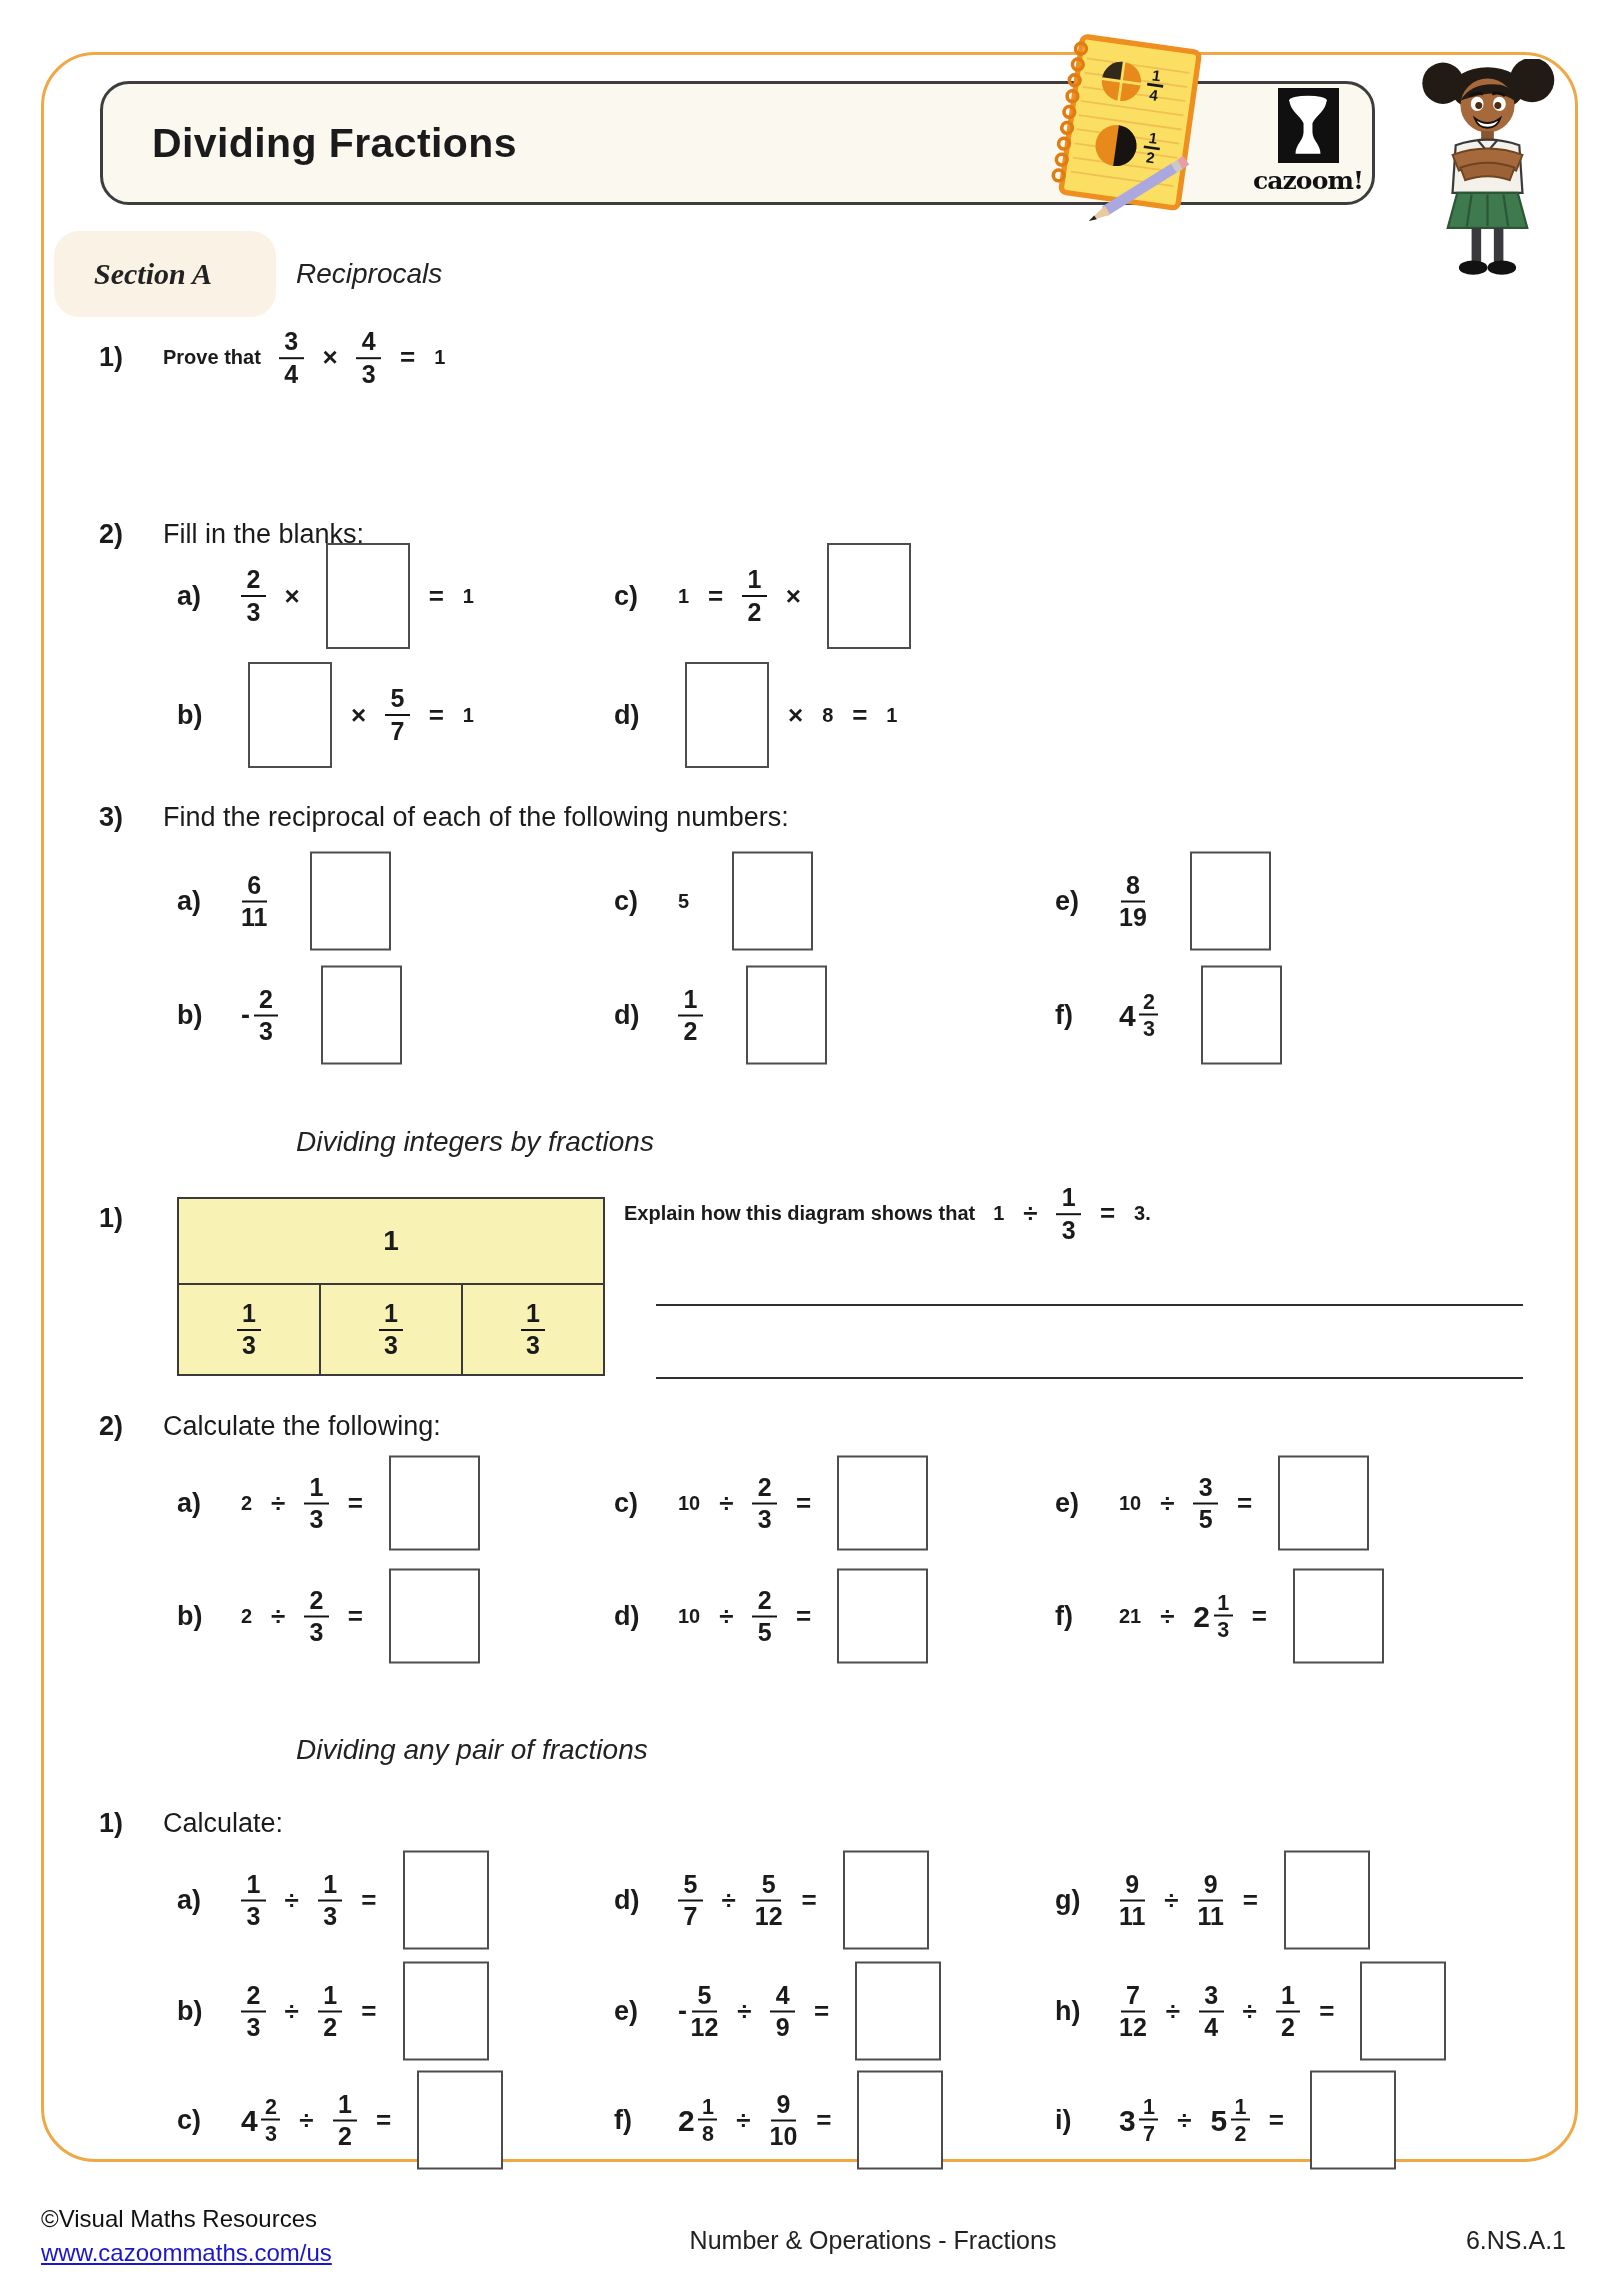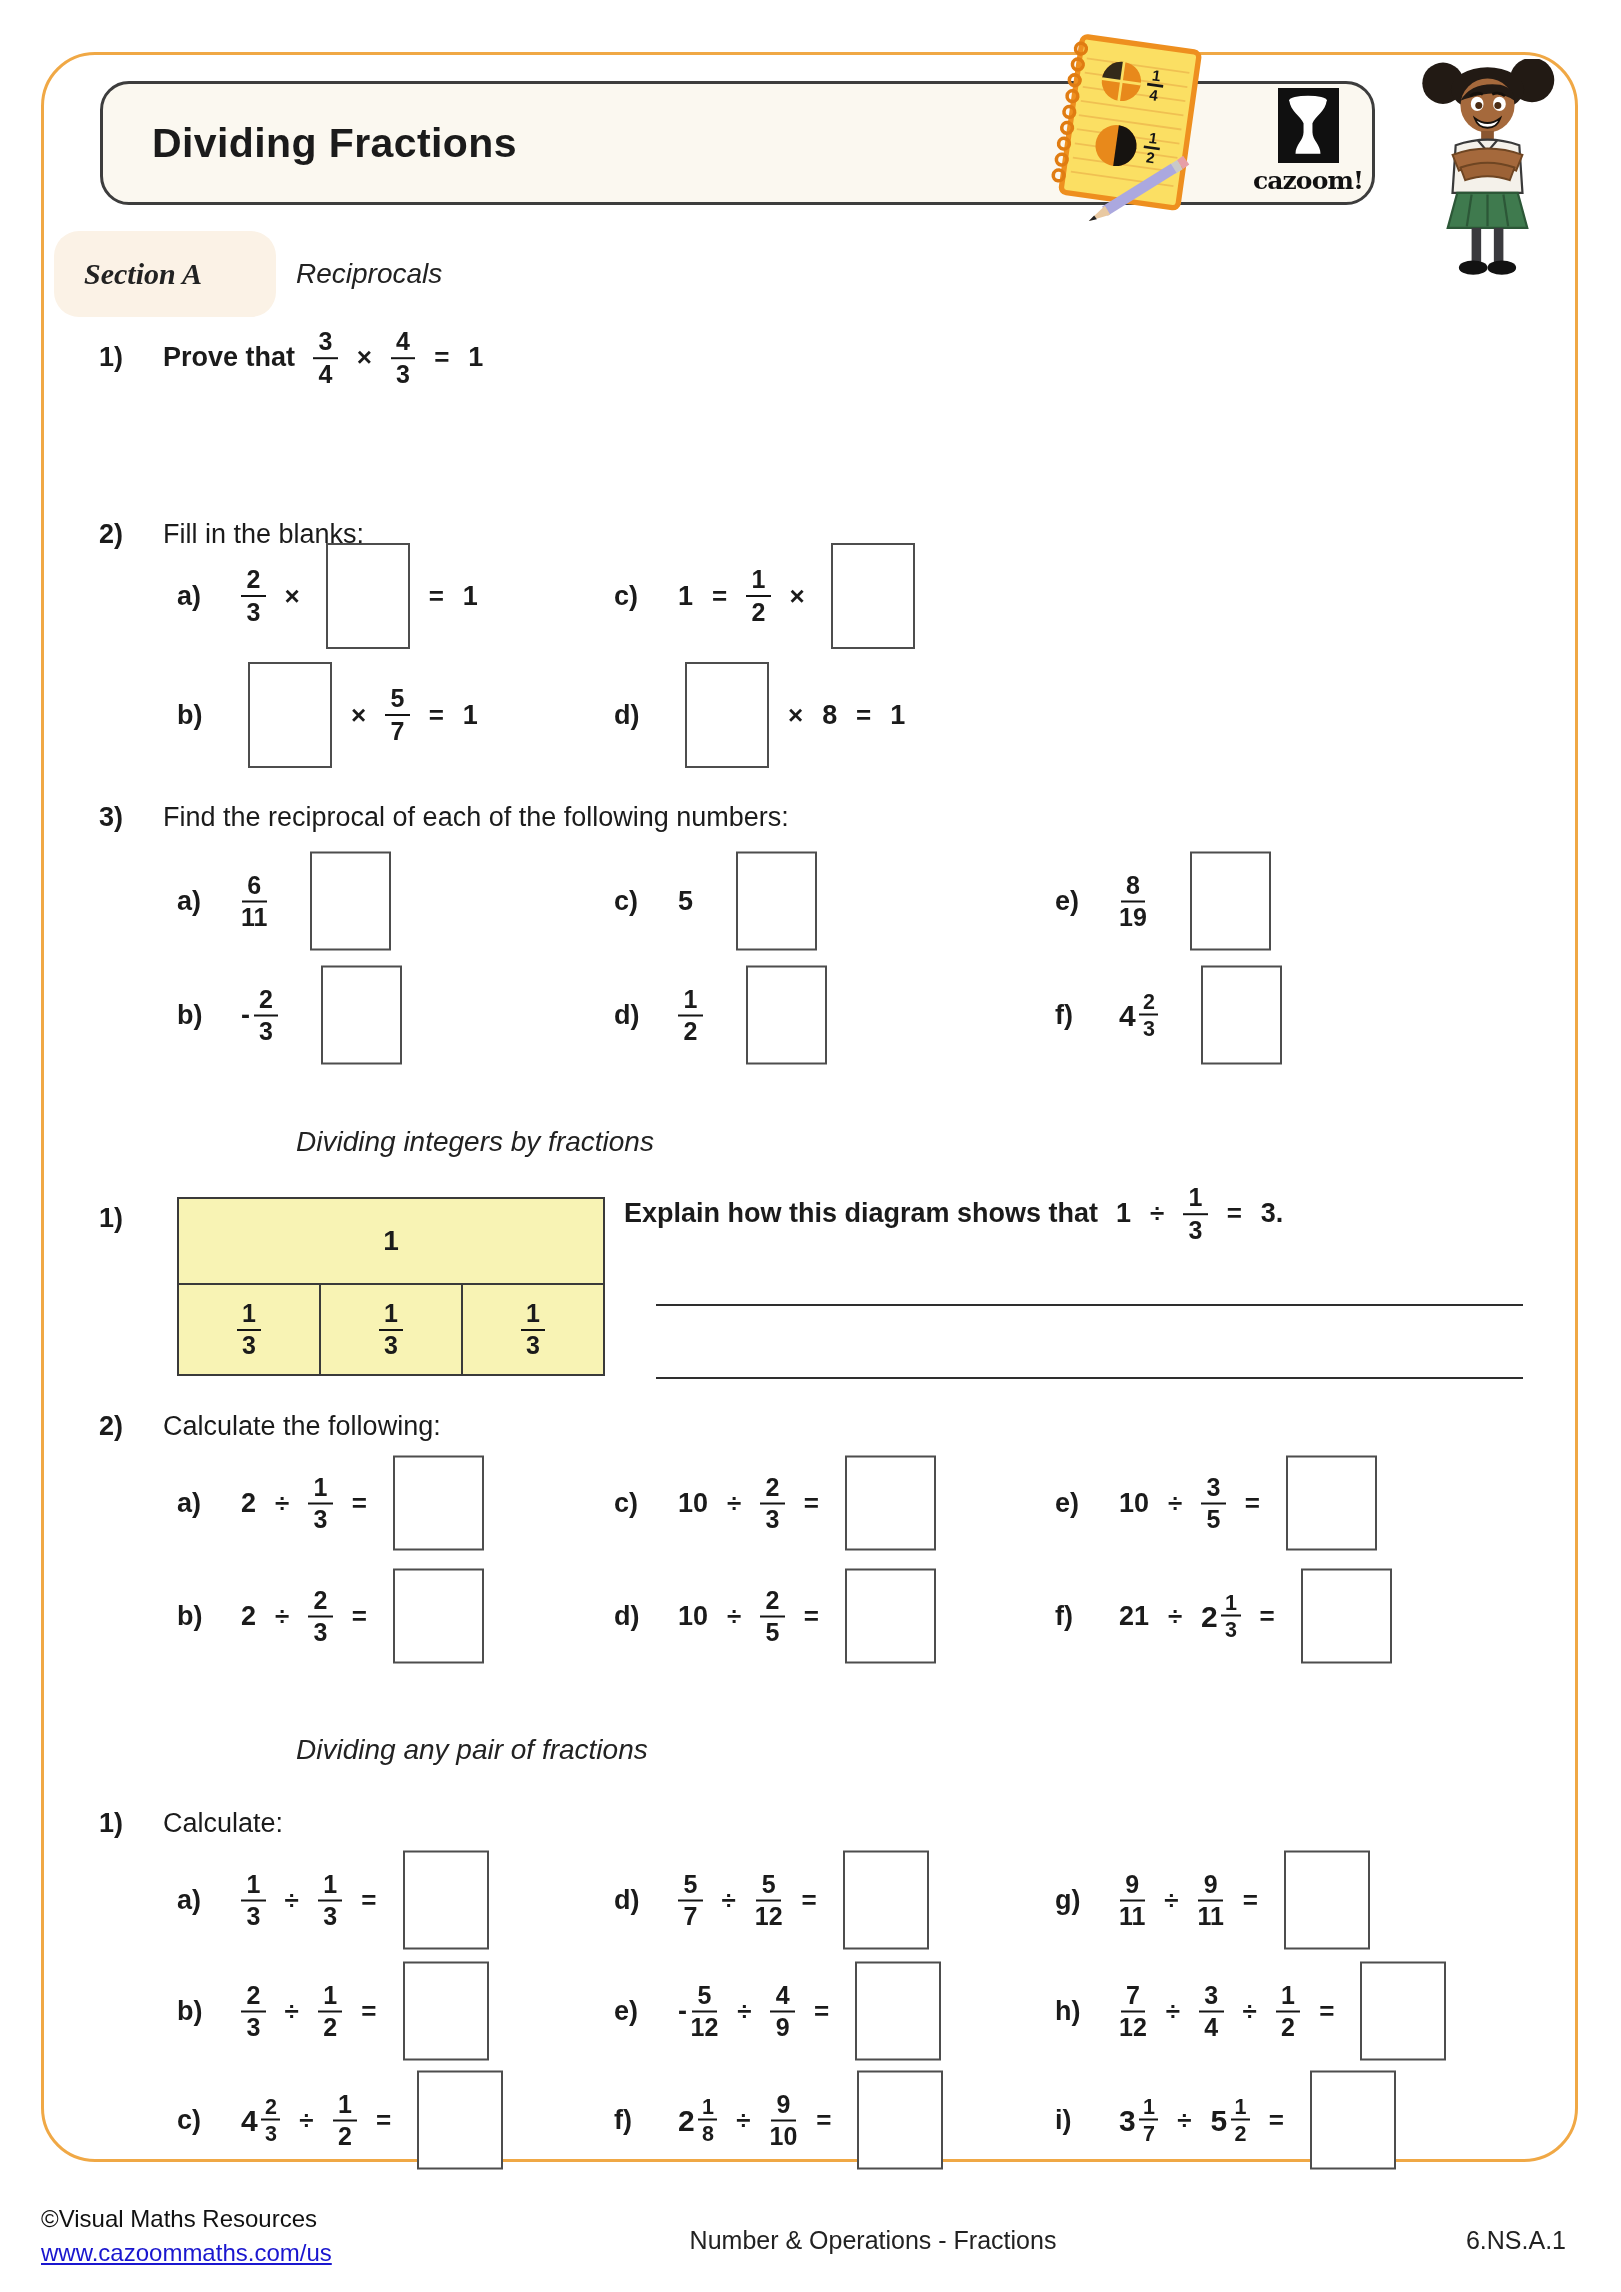--- a/index.html
+++ b/index.html
@@ -17,31 +17,31 @@
 
   
   .logo{position:absolute;left:1241px;top:88px;width:134px;text-align:center;}
   .logo-box{width:61px;height:75px;background:#101010;margin:0 auto;display:flex;align-items:center;justify-content:center;}
   .logo-text{font-family:"DejaVu Serif",serif;font-weight:700;font-size:25px;color:#111;margin-top:2.7px;letter-spacing:-0.9px;}
 
   .art{position:absolute;}
 
   
   .pill{position:absolute;left:54px;width:222px;height:86px;background:#fbf2e6;border-radius:25px;
-        display:flex;align-items:center;padding-left:30px;box-sizing:border-box;}
+        display:flex;align-items:center;padding-left:40px;box-sizing:border-box;}
   .pill-text{font-family:"Liberation Serif",serif;font-style:italic;font-weight:700;font-size:30px;color:#222;}
   .subtitle{position:absolute;left:296px;transform:translateY(-50%);
             font-family:Liberation Sans, sans-serif;font-style:italic;font-size:28px;color:#222;}
 
   
   .prob{position:absolute;display:flex;align-items:center;transform:translateY(-50%);gap:25px;white-space:nowrap;}
   .plabel{font-weight:700;font-size:27px;min-width:39px;}
   .qtitle{font-weight:400;font-size:27px;}
   .expr{display:inline-flex;align-items:center;gap:18px;}
-  .tk-text,.tk-num{font-weight:700;font-size:27px;}
+  .tk-text,.tk-num{font-weight:700;font-size:20px;}
   .tk-op{font-weight:700;font-size:26px;padding:0 0.9px;}
   .fracwrap{display:inline-flex;align-items:center;gap:3.6px;}
   .fsign{font-weight:700;font-size:27px;}
   .whole{font-weight:700;font-size:30px;}
   .fstack{display:inline-flex;flex-direction:column;align-items:center;line-height:1.08;font-weight:700;font-size:25px;}
   .fstack .fn{border-bottom:2.7px solid #141414;padding:0 5.4px 1.8px;}
   .fstack .fd{padding-top:1.8px;}
   .fstack.small{font-size:21.5px;line-height:1.05;}
   .fstack.small .fn{border-bottom-width:2.7px;padding:0 3.6px 0.9px;}
 

